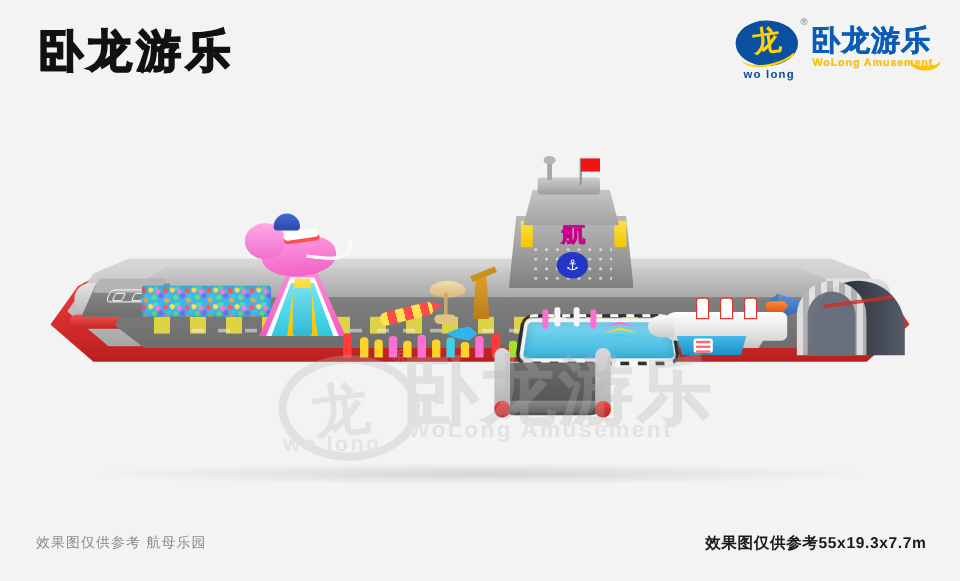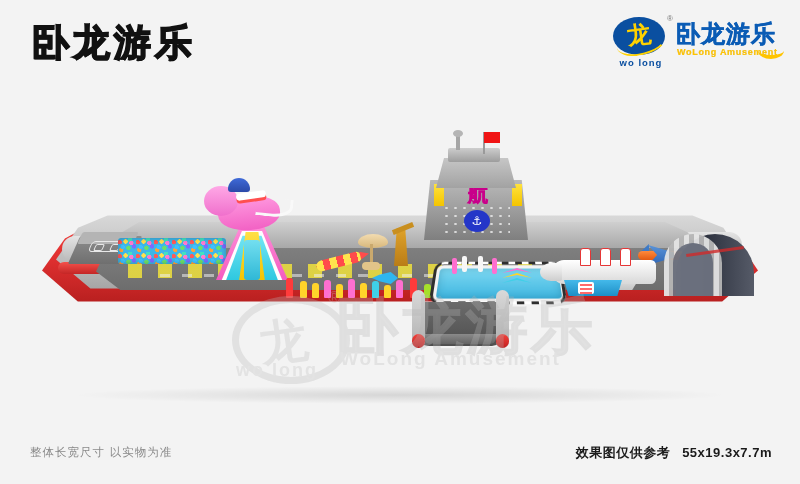--- a/index.html
+++ b/index.html
@@ -67,21 +67,21 @@
   .foot-left{
     position:absolute;left:30px;bottom:24px;
     font-size:11.5px;color:#8a8a8a;letter-spacing:1px;
     font-family:"DejaVu Sans","Liberation Sans",sans-serif;
   }
   .foot-right{
     position:absolute;right:28px;bottom:22px;
     font-size:13px;color:#1a1a1a;font-weight:bold;letter-spacing:.5px;
     font-family:"DejaVu Sans","Liberation Sans",sans-serif;
   }
-  .foot-right .dim{font-family:"Liberation Sans",sans-serif;margin-left:12px;font-weight:bold;}
+  .foot-right .dim{font-family:"Liberation Sans",sans-serif;margin-left:0;font-weight:bold;}
 
   
   .scene{position:absolute;left:0;top:86px;width:800px;height:350px;}
 
   
   .hull{
     position:absolute;left:42px;top:134px;width:716px;height:84px;
     background:linear-gradient(#f2413c 0%,#e03030 45%,#b71f1f 100%);
     clip-path:polygon(3.2% 22%, 7.5% 2%, 92.5% 2%, 97% 22%, 100% 60%, 95% 97%, 5% 97%, 0% 60%);
     box-shadow:0 2px 6px rgba(0,0,0,.18);
@@ -594,18 +594,18 @@
         <div class="wm-dragon">龙</div>
         <div class="wm-reg">®</div>
       </div>
       <div class="wm-cn">卧龙游乐</div>
       <div class="wm-en">WoLong Amusement</div>
       <div class="wm-wolong">wo long</div>
     </div>
 
   </div>
 
-  <div class="foot-left">整体长宽尺寸 以实物为准</div>
+  <div class="foot-left">效果图仅供参考 航母乐园</div>
   <div class="foot-right">
     <span>效果图仅供参考</span><span class="dim">55x19.3x7.7m</span>
   </div>
 
 </div>
 
 </body></html>

